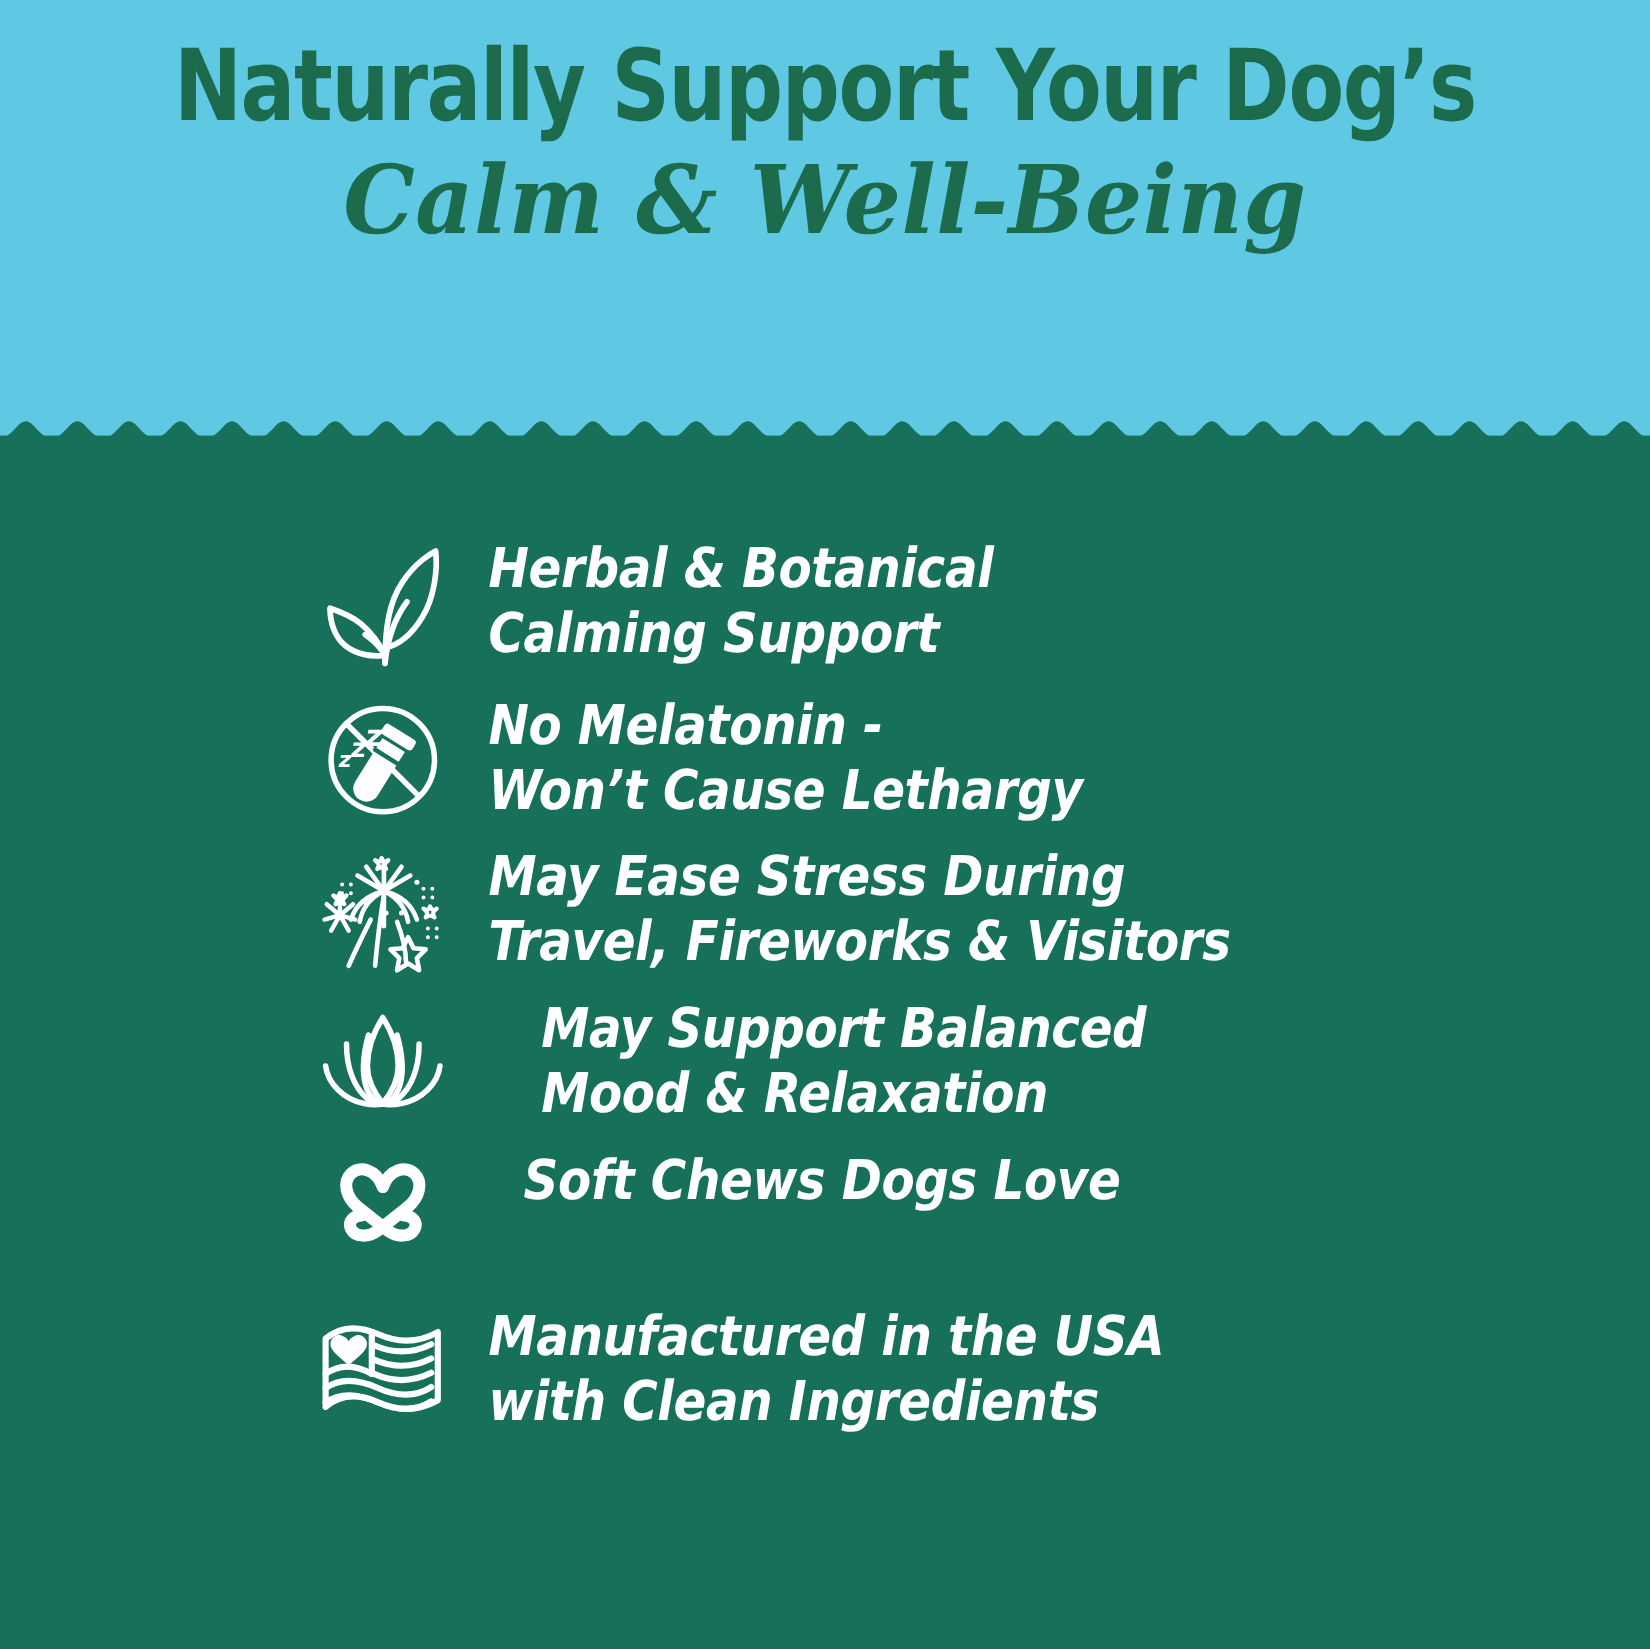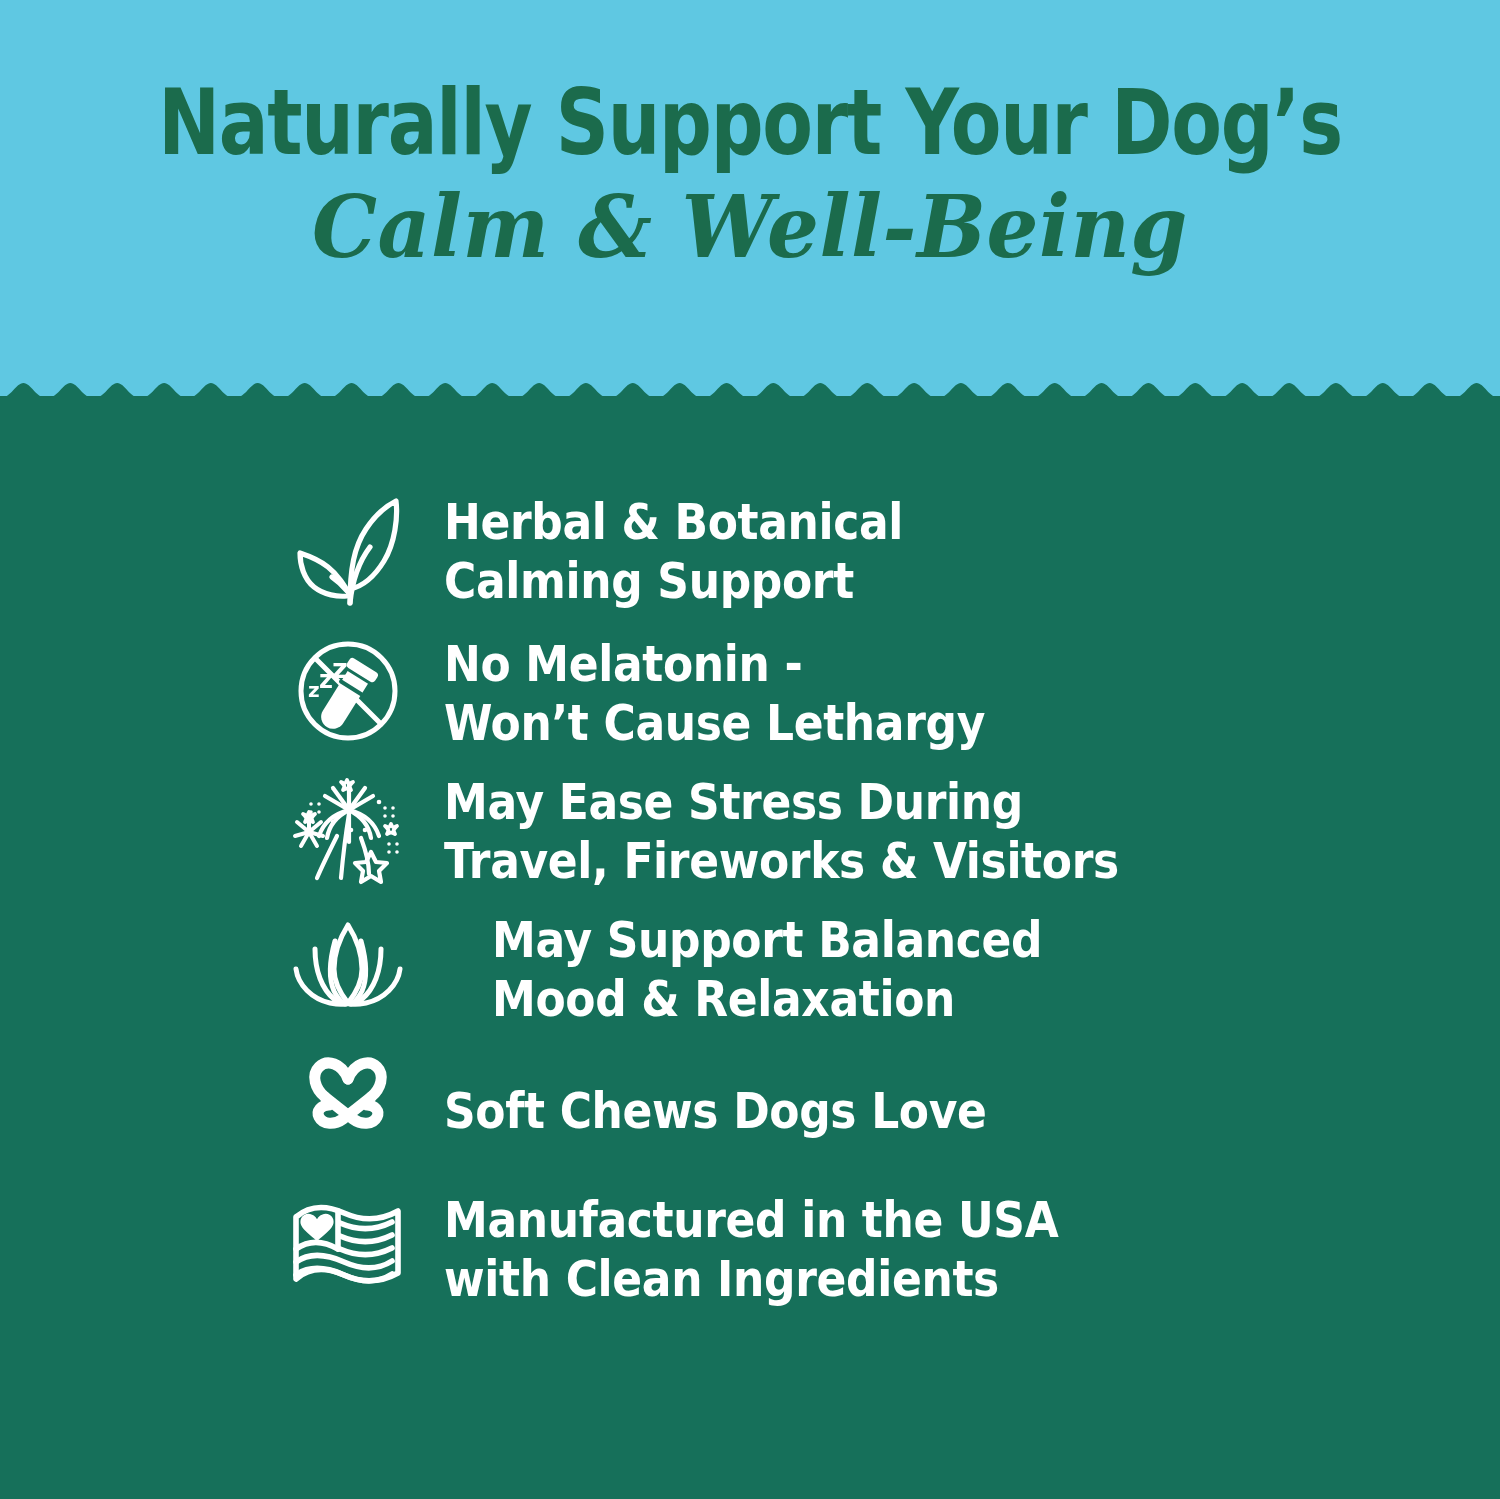--- a/index.html
+++ b/index.html
@@ -35,21 +35,21 @@
   }
 
   #headline {
     position: absolute;
     left: 0;
     top: 0;
     width: 1500px;
     text-align: center;
     color: #1B6B4C;
     z-index: 3;
-    padding-top: 78px;
+    padding-top: 34px;
     box-sizing: border-box;
   }
 
   .headline-line1 {
     display: block;
     font-family: "DejaVu Sans", sans-serif;
     font-weight: bold;
     font-size: 90px;
     line-height: 1.0;
     letter-spacing: -1.5px;
@@ -90,23 +90,24 @@
     top: 418px;
     width: 1500px;
     height: 1081px;
     z-index: 4;
     padding-top: 70px;
     box-sizing: border-box;
   }
 
   .feature-row {
     display: flex;
-    align-items: flex-end;
+    align-items: flex-start;
     margin-left: 282px;
     margin-bottom: 18px;
+    font-style: italic;
   }
 
   .feature-icon {
     flex: 0 0 auto;
     width: 132px;
     height: 122px;
     display: flex;
     align-items: center;
     justify-content: center;
   }
@@ -127,21 +128,21 @@
     transform-origin: 0 50%;
     white-space: pre-line;
     margin-left: 30px;
   }
 
   
   #row-0 { margin-bottom: 20px; }
   #row-1 { margin-bottom: 16px; }
   #row-2 { margin-bottom: 16px; }
   #row-3 { margin-bottom: 16px; gap: 48px; }
-  #row-4 { margin-bottom: 8px; }
+  #row-4 { margin-bottom: 8px; gap: 32px; }
   #row-5 { margin-bottom: 0; margin-top: 46px; }
 
   #row-4 .feature-icon { height: 96px; }
   #row-4 .feature-text { font-size: 50px; }
 </style>
 </head>
 <body>
 
 <div id="page">
 

